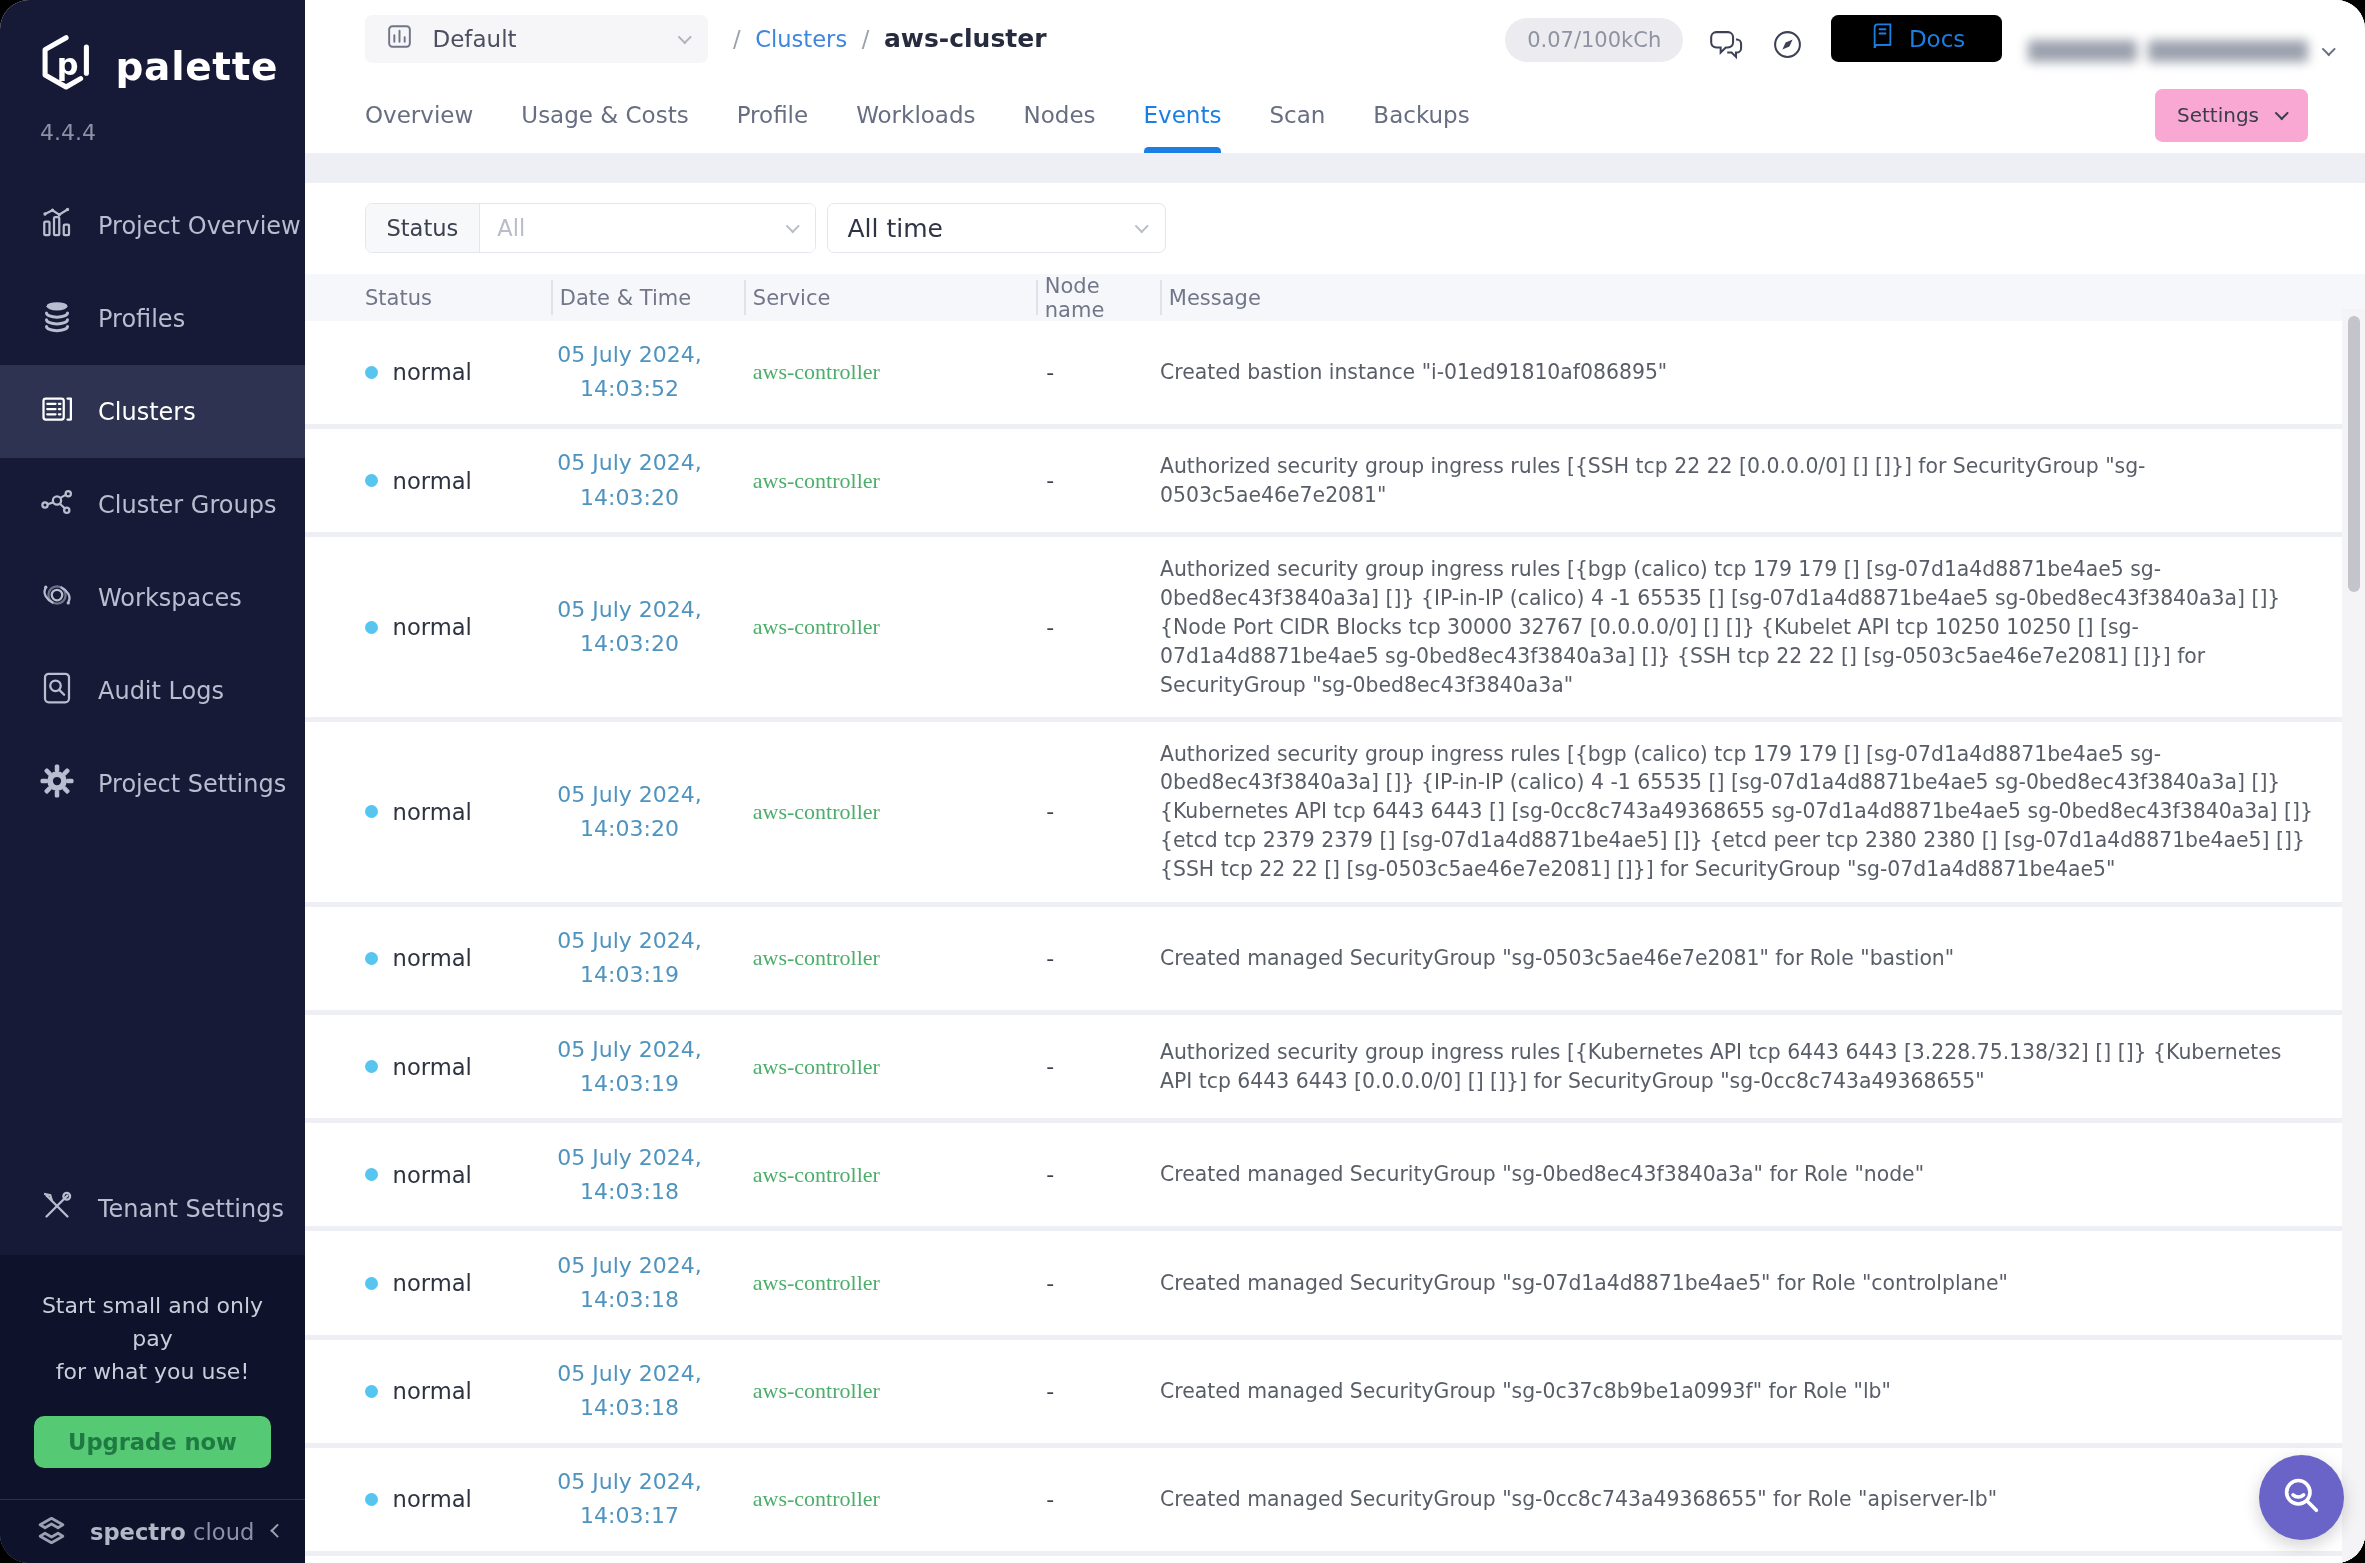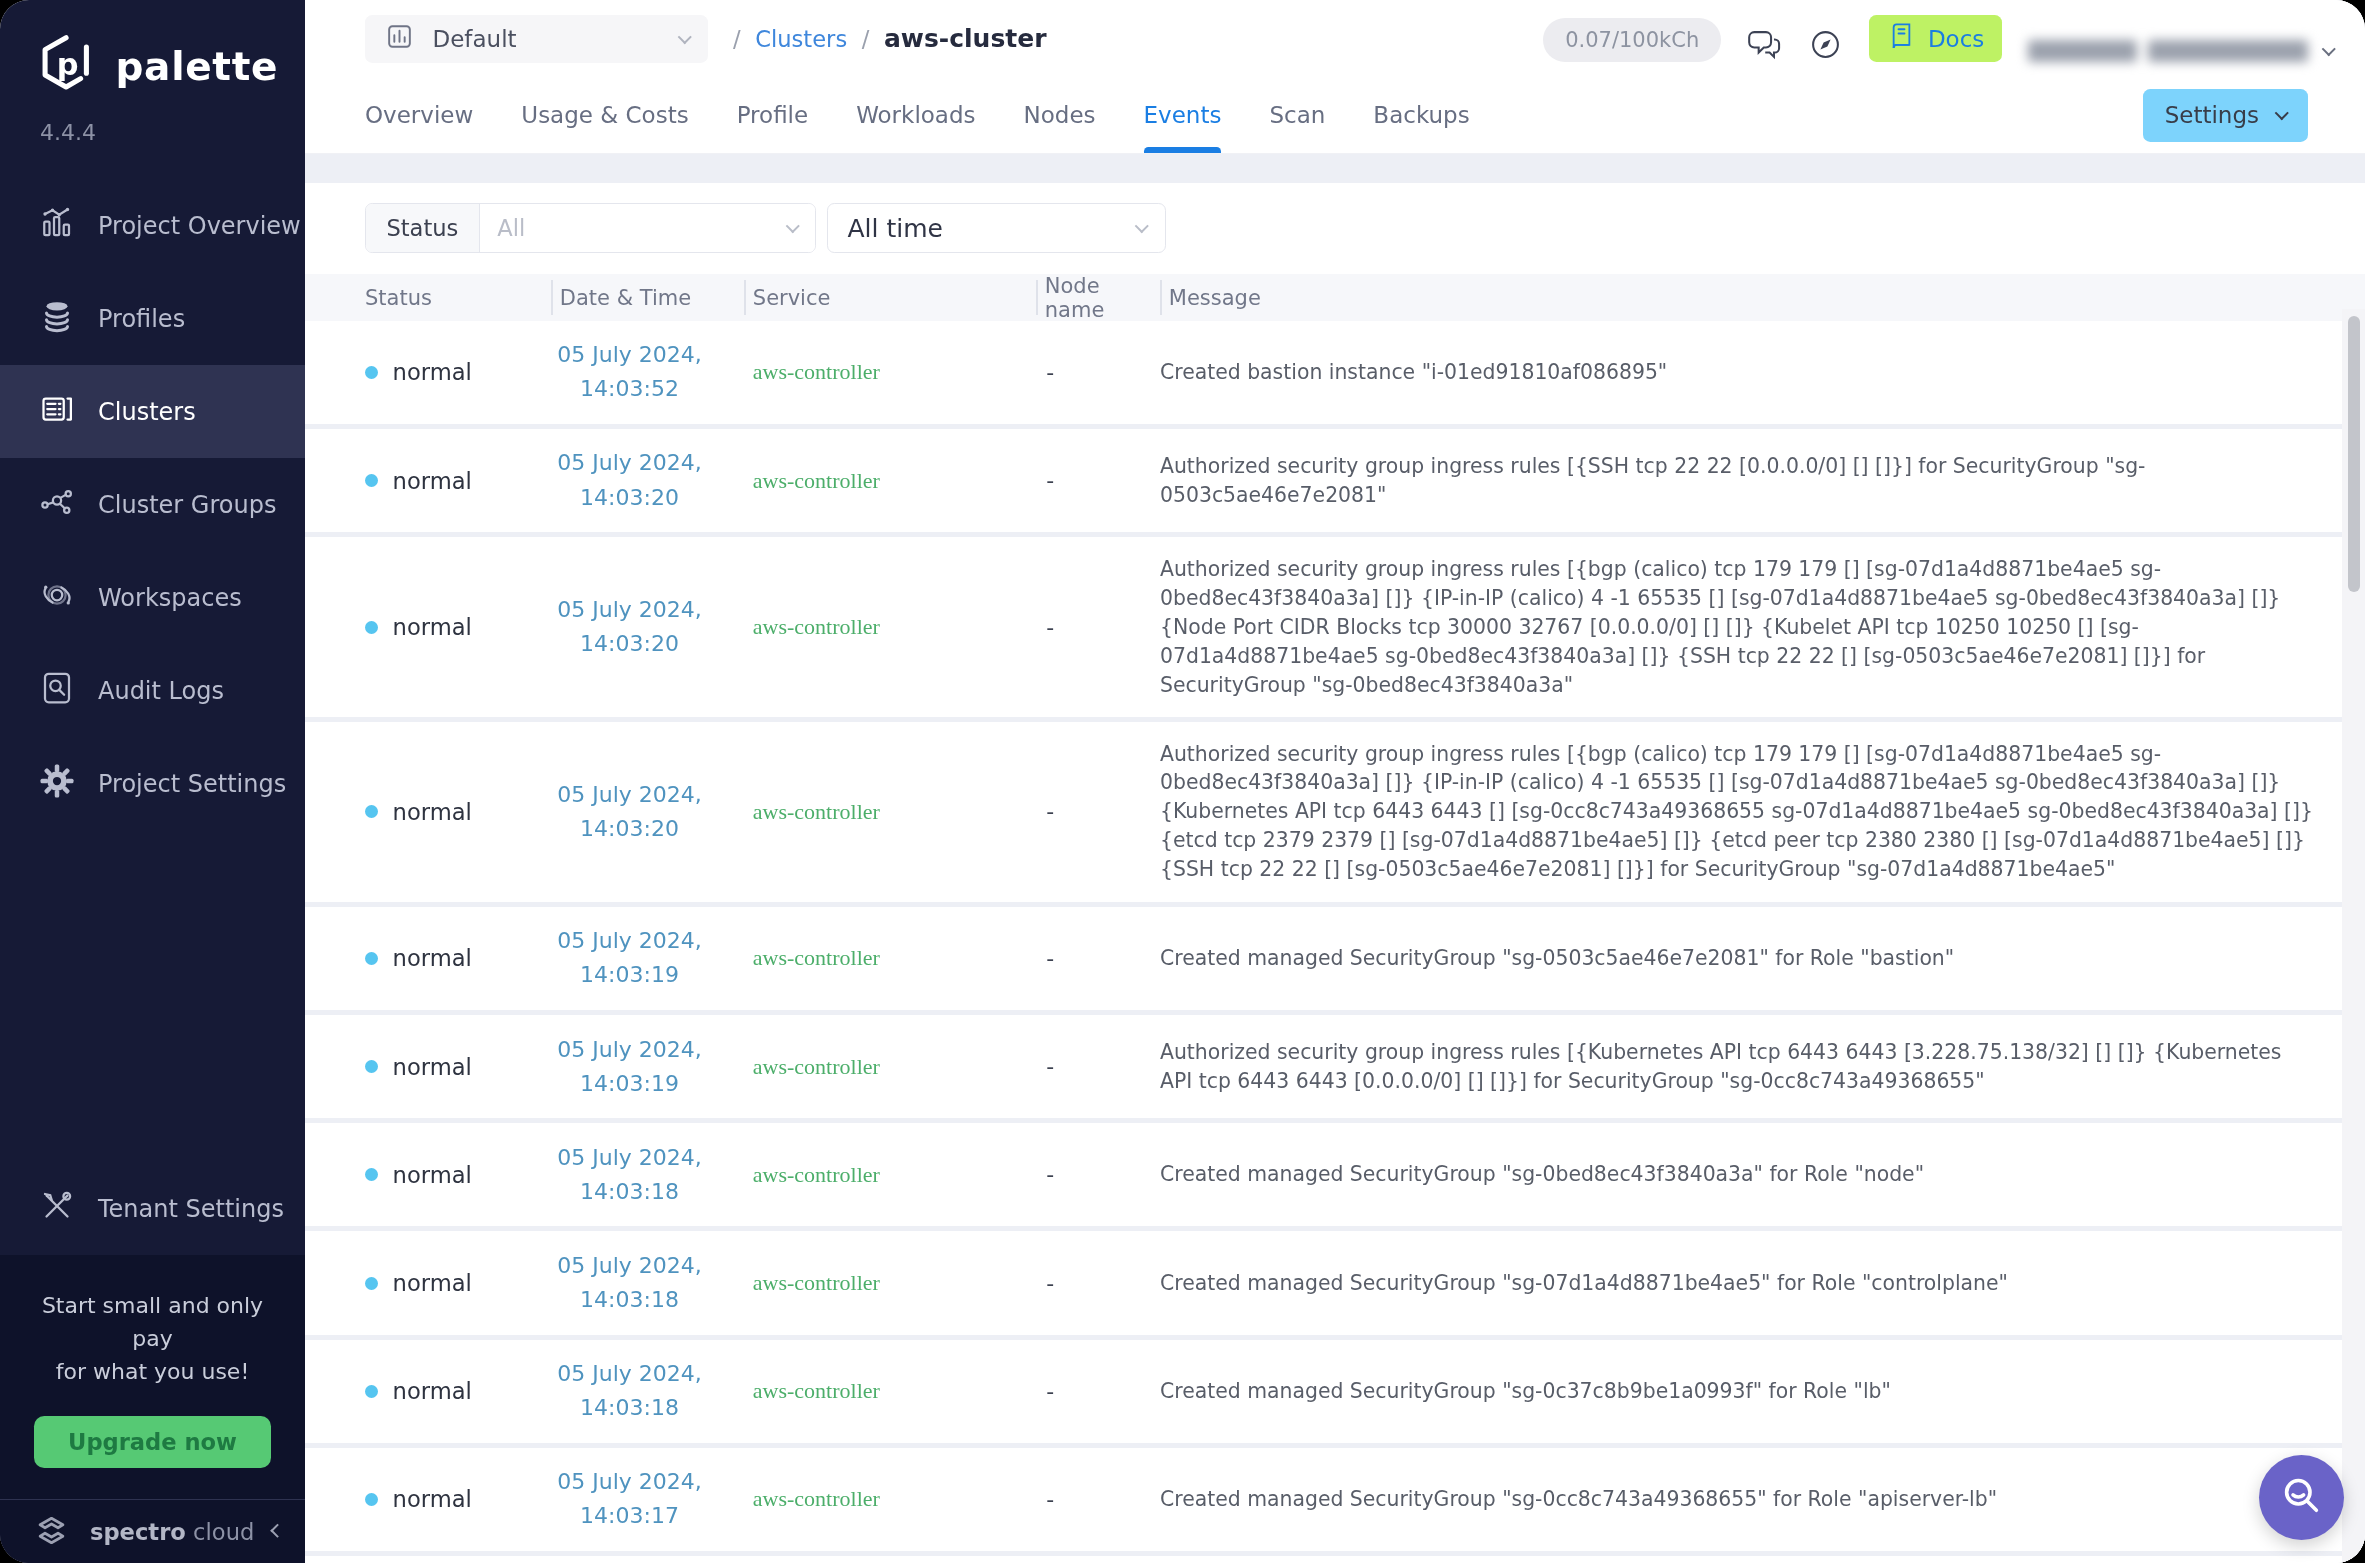--- a/index.html
+++ b/index.html
@@ -49,38 +49,38 @@
                     color:#4b5060; font-size:23px; cursor:pointer; }
   .project-select svg { width:31px; height:31px; color:#6f7486; }
   .project-select .chev { margin-left:auto; color:#b0b4bf; }
   .breadcrumb { display:flex; align-items:center; gap:14.6px; font-size:22.6px; color:#9aa0ad; }
   .crumb-link { color:#3f87dc; cursor:pointer; }
   .crumb-current { color:#262b3e; font-size:25px; font-weight:600; }
   .topbar-right { margin-left:auto; display:flex; align-items:flex-end; gap:26px; }
   .usage-pill { background:#ececf0; border-radius:728px; padding:10.2px 22px; font-size:21px; color:#8d93a1; }
   .icon-btn { background:none; border:none; color:#3c4254; cursor:pointer; }
   .icon-btn svg { width:35px; height:35px; display:block; }
-  .docs-btn { background:#bef264; border-radius:7.3px; height:47px; padding:0 18px; display:flex;
+  .docs-btn { background:#000000; border-radius:7.3px; height:47px; padding:0 37px; display:flex;
               gap:11.7px; align-items:center; color:var(--accent); font-size:23px; font-weight:500;
               border:none; cursor:pointer; font-family:inherit; }
   .docs-btn svg { width:29px; height:29px; }
   .user-menu { display:flex; align-items:center; gap:16px; cursor:pointer; color:#6a7080; }
   .redact { display:flex; gap:10.2px; filter:blur(5.1px); }
   .redact i { display:block; height:22px; background:#9ba1ad; border-radius:2.9px; }
   .redact .r1 { width:109px; } .redact .r2 { width:160px; }
 
   .tabsbar { height:77px; background:#fff; display:flex; align-items:stretch; gap:48px;
              padding:0 57px 0 60px; border-bottom:0.7px solid #f0f1f5; }
   .tab { position:relative; display:flex; align-items:center; font-size:23px; color:#676e82;
          cursor:pointer; white-space:nowrap; }
   .tab.active { color:var(--accent); font-weight:500; }
   .tab.active::after { content:''; position:absolute; left:0; right:0; bottom:0; height:5.8px;
                        background:var(--accent); border-radius:4.4px 4.4px 0 0; }
-  .settings-btn { margin-left:auto; align-self:center; background:#7dd3fc; border:none; border-radius:7.3px;
-                  height:53px; padding:0 22px; display:flex; align-items:center; gap:17.5px; font-size:23px;
+  .settings-btn { margin-left:auto; align-self:center; background:#f9a8d4; border:none; border-radius:7.3px;
+                  height:53px; padding:0 22px; display:flex; align-items:center; gap:17.5px; font-size:20px;
                   color:#383d49; cursor:pointer; font-family:inherit; }
   .settings-btn .chev { color:#383d49; }
 
   .content { flex:1; padding-top:29px; position:relative; overflow:hidden; }
   .panel { background:#fff; min-height:100%; }
 
   .filterbar { display:flex; align-items:center; gap:11.7px; padding:20.4px 0 20.4px 60px; }
   .status-group { display:flex; height:50px; border:1.5px solid #e4e6ed; border-radius:7.3px; overflow:hidden; }
   .status-label { background:#f7f8fa; padding:0 20.4px; display:flex; align-items:center;
                   font-size:22.6px; color:#3c4150; border-right:1.5px solid #e4e6ed; }

